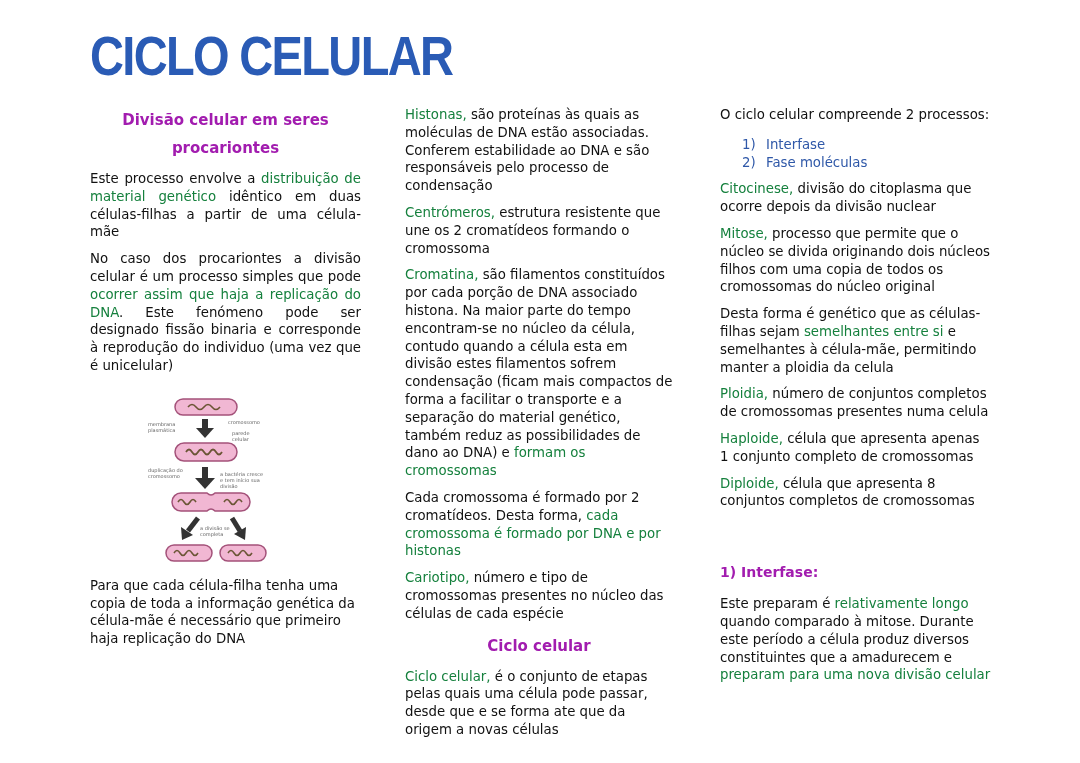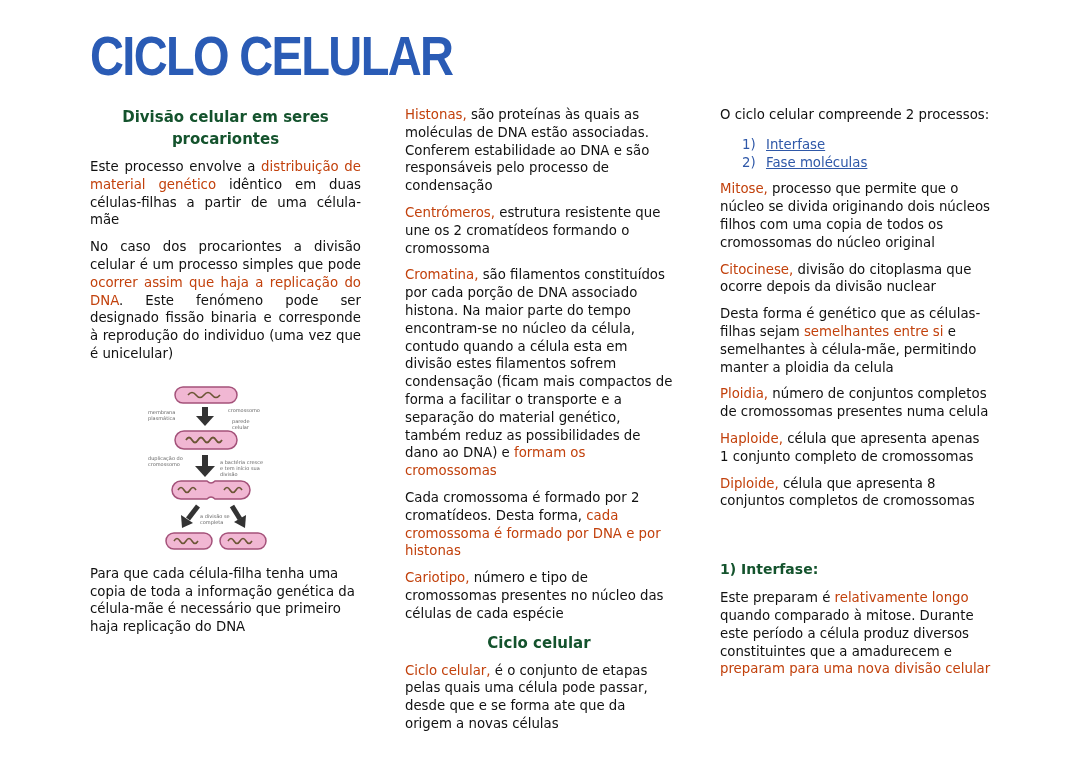--- a/index.html
+++ b/index.html
@@ -35,40 +35,39 @@
       font-size: 13.3px;
       line-height: 17.8px;
     }
     .col1 { left: 90px; width: 271px; }
     .col2 { left: 405px; width: 268px; }
     .col3 { left: 720px; width: 272px; }
     .col p {
       margin: 0 0 9px 0;
     }
     .justify { text-align: justify; }
-    .hl { color: #c2410c; }
+    .hl { color: #15803d; }
     .h2 {
       font-weight: 700;
-      color: #14532d;
+      color: #a21caf;
       font-size: 15px;
-      line-height: 22px;
+      line-height: 28px;
       text-align: center;
       margin: 0 0 8px 0;
     }
     .h2.left { text-align: left; }
     .numlist {
       margin: 0 0 9px 0;
       padding: 0;
       list-style: none;
     }
     .numlist li {
       padding-left: 22px;
       color: #2f58a8;
       line-height: 17.8px;
-      text-decoration: underline;
     }
     .numlist li .num {
       display: inline-block;
       width: 24px;
     }
     .figure {
       width: 110px;
       height: 168px;
       margin: 22px 0 12px 72px;
       position: relative;
@@ -161,24 +160,24 @@
   </p>
 </div>
 
 <div class="col col3">
   <p style="margin-bottom:12px;">O ciclo celular compreende 2 processos:</p>
   <ul class="numlist">
     <li><span class="num">1)</span><span>Interfase</span></li>
     <li><span class="num">2)</span><span>Fase moléculas</span></li>
   </ul>
   <p>
-    <span class="hl">Mitose,</span><span> processo que permite que o núcleo se divida originando dois núcleos filhos com uma copia de todos os cromossomas do núcleo original</span>
+    <span class="hl">Citocinese,</span><span> divisão do citoplasma que ocorre depois da divisão nuclear</span>
   </p>
   <p>
-    <span class="hl">Citocinese,</span><span> divisão do citoplasma que ocorre depois da divisão nuclear</span>
+    <span class="hl">Mitose,</span><span> processo que permite que o núcleo se divida originando dois núcleos filhos com uma copia de todos os cromossomas do núcleo original</span>
   </p>
   <p>
     <span>Desta forma é genético que as células-filhas sejam </span><span class="hl">semelhantes entre si</span><span> e semelhantes à célula-mãe, permitindo manter a ploidia da celula</span>
   </p>
   <p>
     <span class="hl">Ploidia,</span><span> número de conjuntos completos de cromossomas presentes numa celula</span>
   </p>
   <p>
     <span class="hl">Haploide,</span><span> célula que apresenta apenas 1 conjunto completo de cromossomas</span>
   </p>

